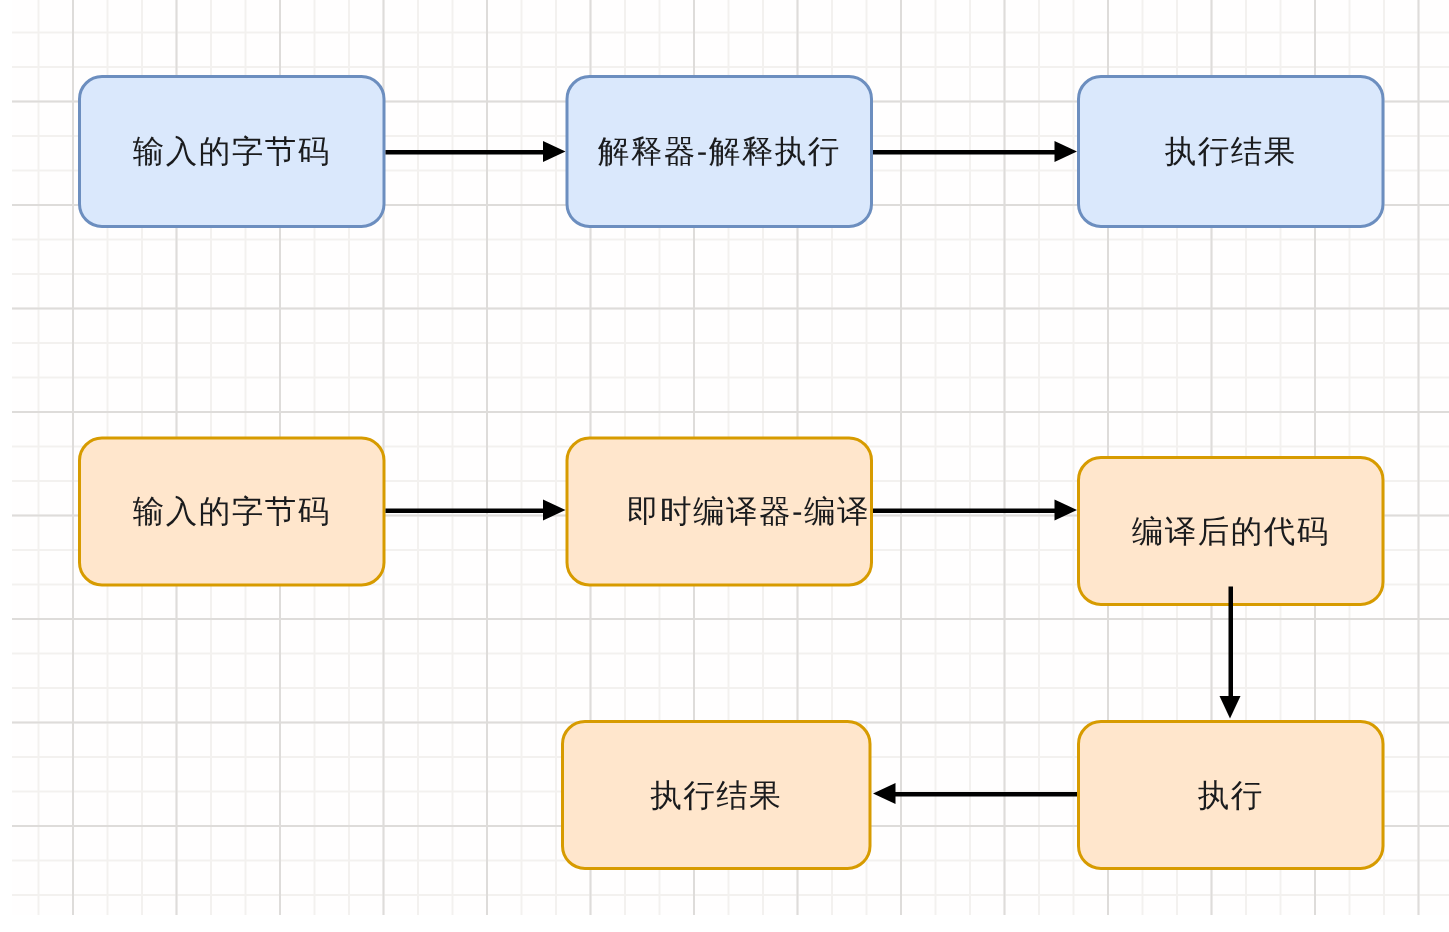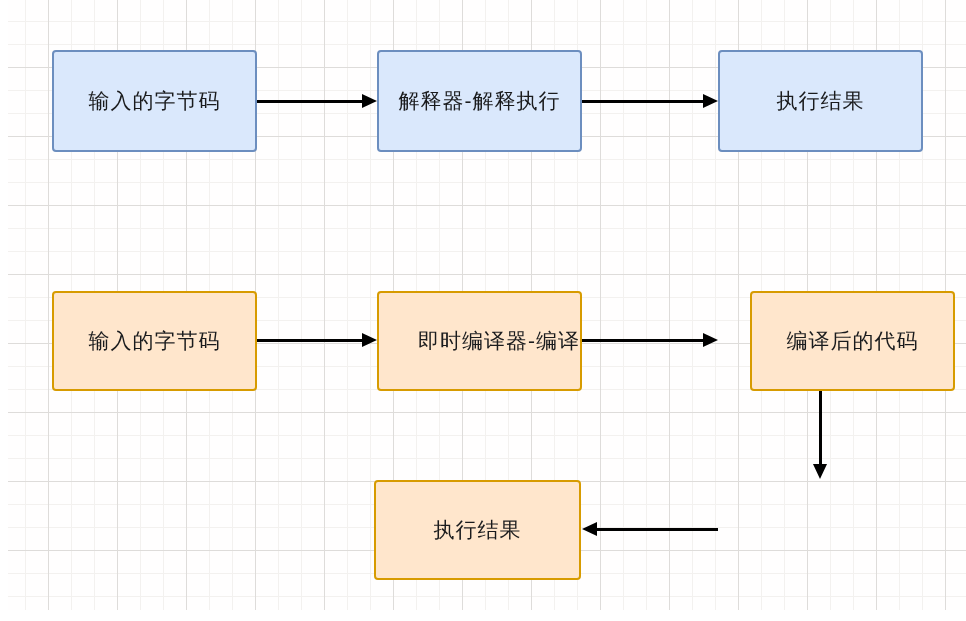--- a/index.html
+++ b/index.html
@@ -20,21 +20,21 @@
       linear-gradient(to bottom, #dedcda 1px, transparent 1px),
       linear-gradient(to right, #f3f1ef 1px, transparent 1px),
       linear-gradient(to bottom, #f3f1ef 1px, transparent 1px);
     background-size: 69px 69px, 69px 69px, 23px 23px, 23px 23px;
     background-position: 40px 67px, 40px 67px, 17px 21px, 17px 21px;
   }
   
   .node {
     position: absolute;
     box-sizing: border-box;
-    border-radius: 4px;
+    border-radius: 16px;
     border: 2px solid;
     display: flex;
     align-items: center;
     justify-content: center;
     text-align: center;
     font-size: 21px;
     font-weight: 500;
     color: #1a1b1d;
     letter-spacing: 1px;
   }
@@ -77,24 +77,27 @@
   </div>
 
   <div class="node orange" style="left:44px; top:291px; width:205px; height:100px;">
     <span>输入的字节码</span>
   </div>
 
   <div class="node orange" style="left:369px; top:291px; width:205px; height:100px;justify-content:flex-end;">
     <span>即时编译器-编译</span>
   </div>
 
-  <div class="node orange" style="left:710px; top:291px; width:205px; height:100px;margin-left:32px;">
+  <div class="node orange" style="left:710px; top:304px; width:205px; height:100px;">
     <span>编译后的代码</span>
   </div>
 
+  <div class="node orange" style="left:710px; top:480px; width:205px; height:100px;">
+    <span>执行</span>
+  </div>
 
   <div class="node orange" style="left:366px; top:480px; width:207px; height:100px;">
     <span>执行结果</span>
   </div>
 
   <div class="edge">
     <div class="line-h" style="left:249px; top:339px; width:106px;"></div>
     <div class="head right" style="left:354px; top:333px;"></div>
   </div>
 

